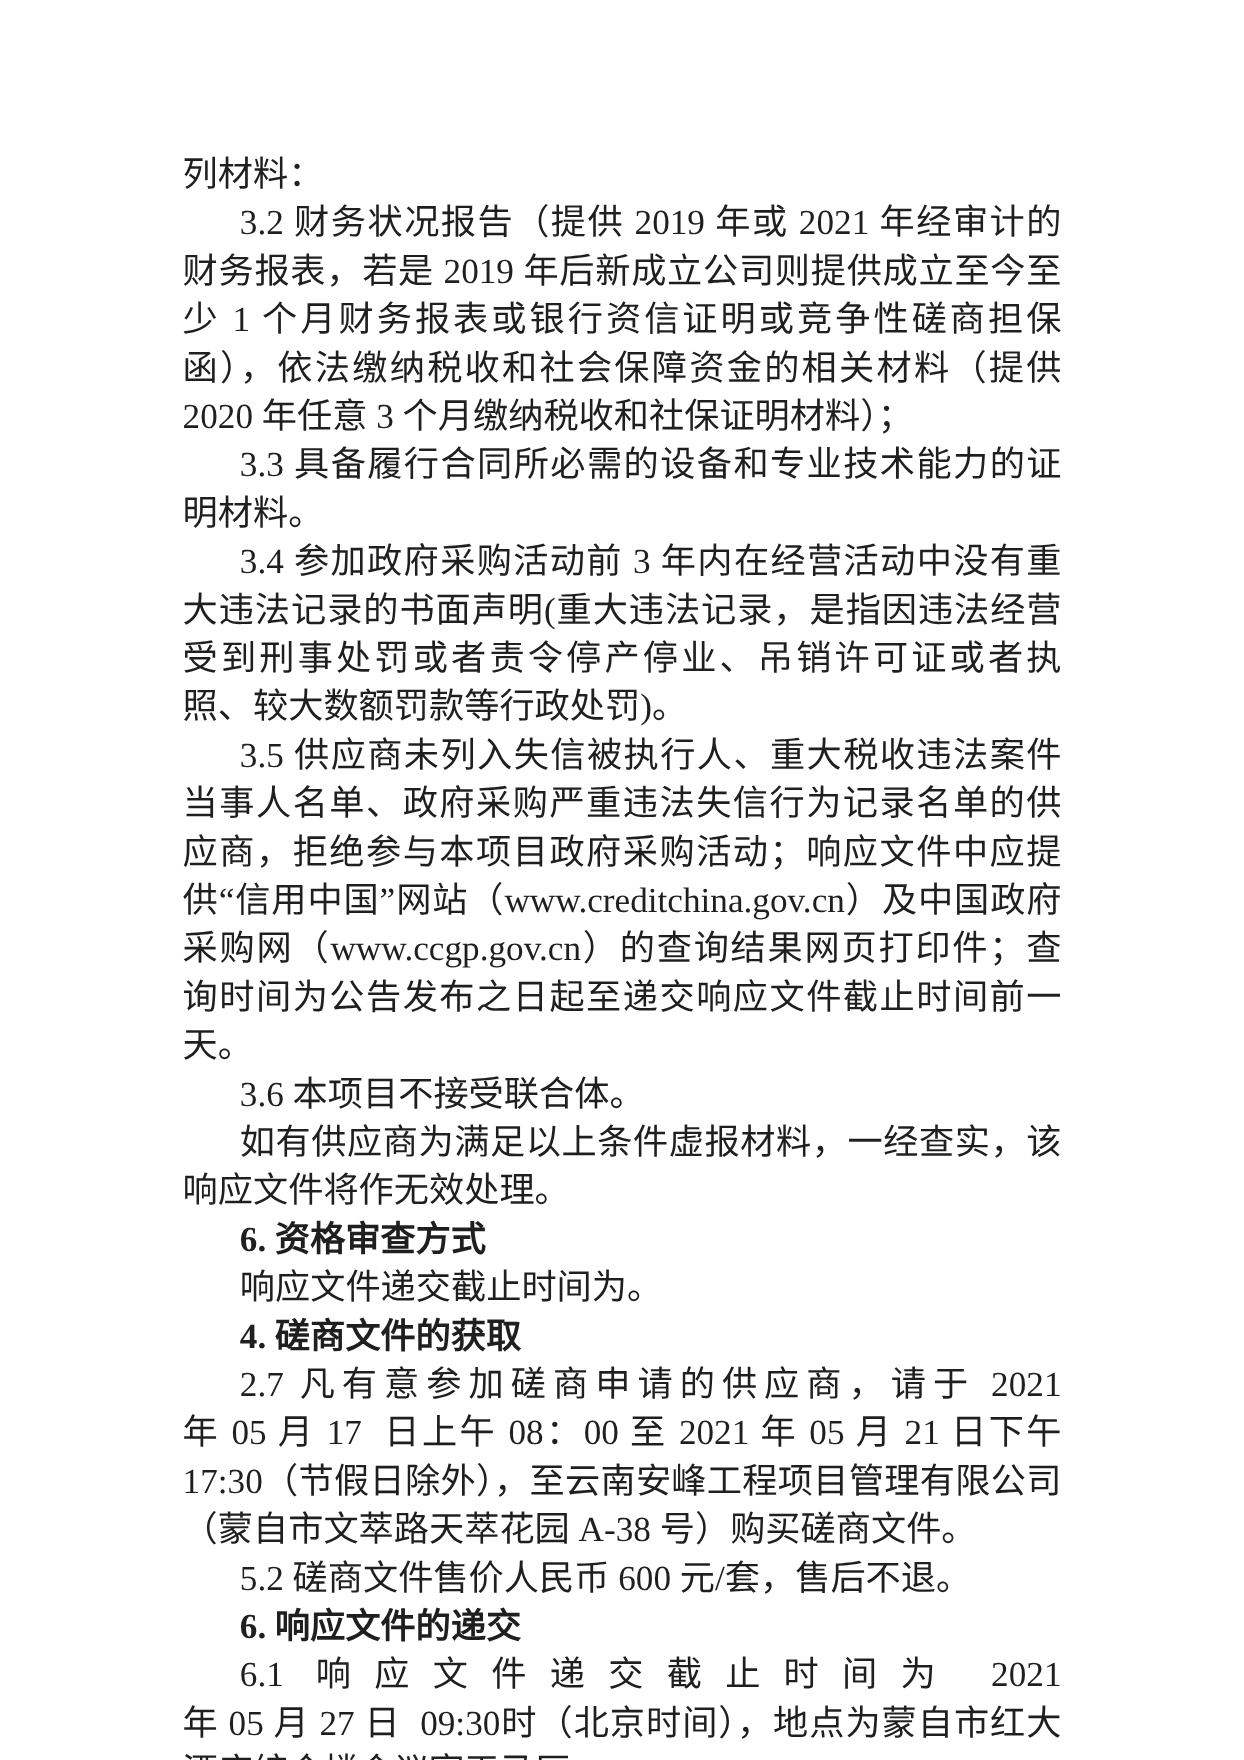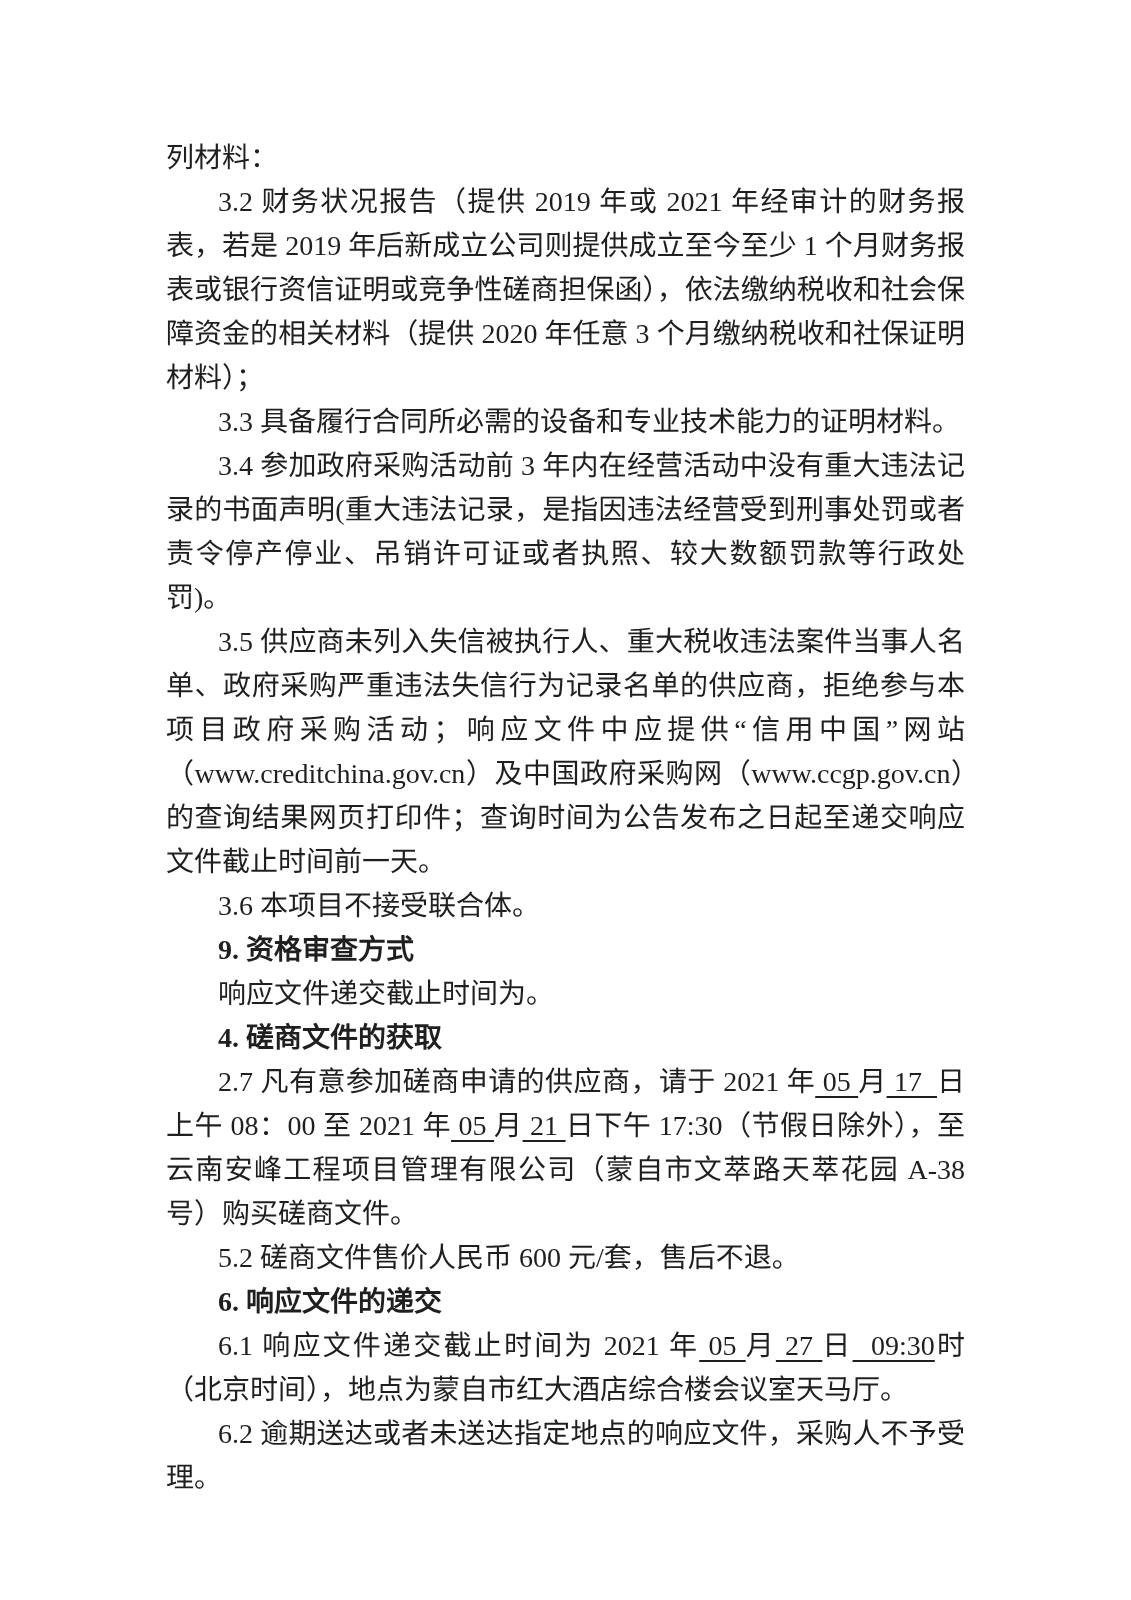--- a/index.html
+++ b/index.html
@@ -12,54 +12,54 @@
     height: 1600px;
     overflow: hidden;
   }
   .page {
     box-sizing: border-box;
     width: 1131px;
     height: 1600px;
     padding: 136px 166px 16px 166px;
     background: #ffffff;
     font-family: "Liberation Serif", "DejaVu Serif", serif;
-    font-size: 28px;
+    font-size: 32px;
     color: #1f1f1f;
   }
   .doc-body p {
     margin: 0;
     line-height: 44px;
     text-align: justify;
     word-break: break-word;
   }
   .doc-body p.plain { text-indent: 0; }
   .doc-body p.indent { text-indent: 52px; }
   .doc-body p.heading {
     text-indent: 52px;
     font-weight: bold;
   }
   .doc-body span.u {
-    text-decoration: underline;
     text-decoration-thickness: 2px;
     text-underline-offset: 5px;
     margin-top: 27px;
   }
 </style>
 </head>
 <body>
 
 <div class="page">
   <div class="doc-body" id="doc-body">
       <p class="plain"><span>列材料：</span></p>
       <p class="indent"><span>3.2 财务状况报告（提供 2019 年或 2021 年经审计的财务报表，若是 2019 年后新成立公司则提供成立至今至少 1 个月财务报表或银行资信证明或竞争性磋商担保函），依法缴纳税收和社会保障资金的相关材料（提供 2020 年任意 3 个月缴纳税收和社保证明材料）；</span></p>
       <p class="indent"><span>3.3 具备履行合同所必需的设备和专业技术能力的证明材料。</span></p>
       <p class="indent"><span>3.4 参加政府采购活动前 3 年内在经营活动中没有重大违法记录的书面声明(重大违法记录，是指因违法经营受到刑事处罚或者责令停产停业、吊销许可证或者执照、较大数额罚款等行政处罚)。</span></p>
       <p class="indent"><span>3.5 供应商未列入失信被执行人、重大税收违法案件当事人名单、政府采购严重违法失信行为记录名单的供应商，拒绝参与本项目政府采购活动；响应文件中应提供“信用中国”网站（www.creditchina.gov.cn）及中国政府采购网（www.ccgp.gov.cn）的查询结果网页打印件；查询时间为公告发布之日起至递交响应文件截止时间前一天。</span></p>
       <p class="indent"><span>3.6 本项目不接受联合体。</span></p>
-      <p class="heading"><span>9. 资格审查方式</span></p>
+      <p class="indent"><span>如有供应商为满足以上条件虚报材料，一经查实，该响应文件将作无效处理。</span></p>
+      <p class="heading"><span>6. 资格审查方式</span></p>
       <p class="indent"><span>响应文件递交截止时间为。</span></p>
       <p class="heading"><span>4. 磋商文件的获取</span></p>
       <p class="indent"><span>2.7 凡有意参加磋商申请的供应商，请于 2021 年</span><span class="u">&nbsp;05&nbsp;</span><span>月</span><span class="u">&nbsp;17&nbsp;&nbsp;</span><span>日上午 08：00 至 2021 年</span><span class="u">&nbsp;05&nbsp;</span><span>月</span><span class="u">&nbsp;21&nbsp;</span><span>日下午 17:30（节假日除外），至云南安峰工程项目管理有限公司（蒙自市文萃路天萃花园 A-38 号）购买磋商文件。</span></p>
       <p class="indent"><span>5.2 磋商文件售价人民币 600 元/套，售后不退。</span></p>
       <p class="heading"><span>6. 响应文件的递交</span></p>
       <p class="indent"><span>6.1 响应文件递交截止时间为 2021 年</span><span class="u">&nbsp;05&nbsp;</span><span>月</span><span class="u">&nbsp;27&nbsp;</span><span>日</span><span class="u">&nbsp;&nbsp;09:30</span><span>时（北京时间），地点为蒙自市红大酒店综合楼会议室天马厅。</span></p>
       <p class="indent"><span>6.2 逾期送达或者未送达指定地点的响应文件，采购人不予受理。</span></p>
     </div>
 </div>
 

